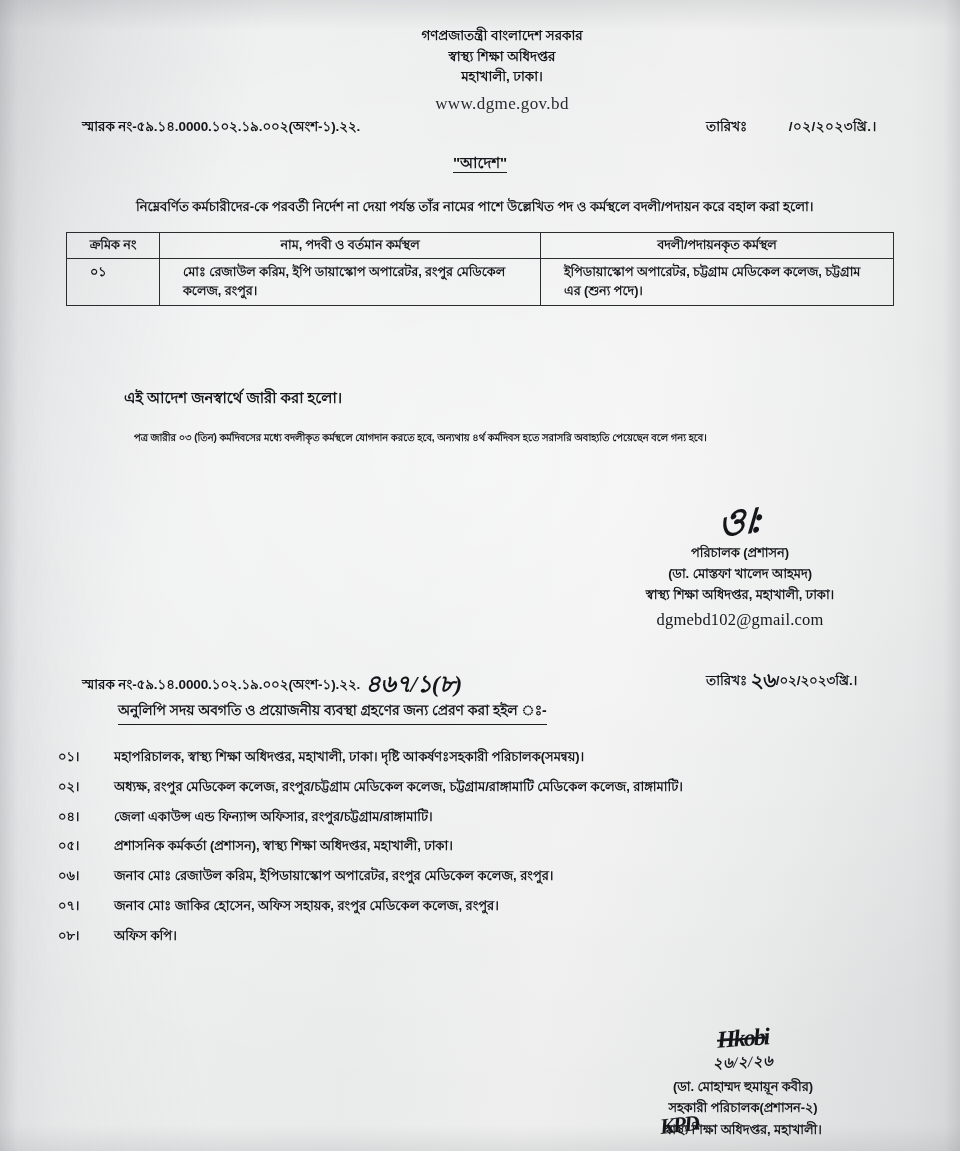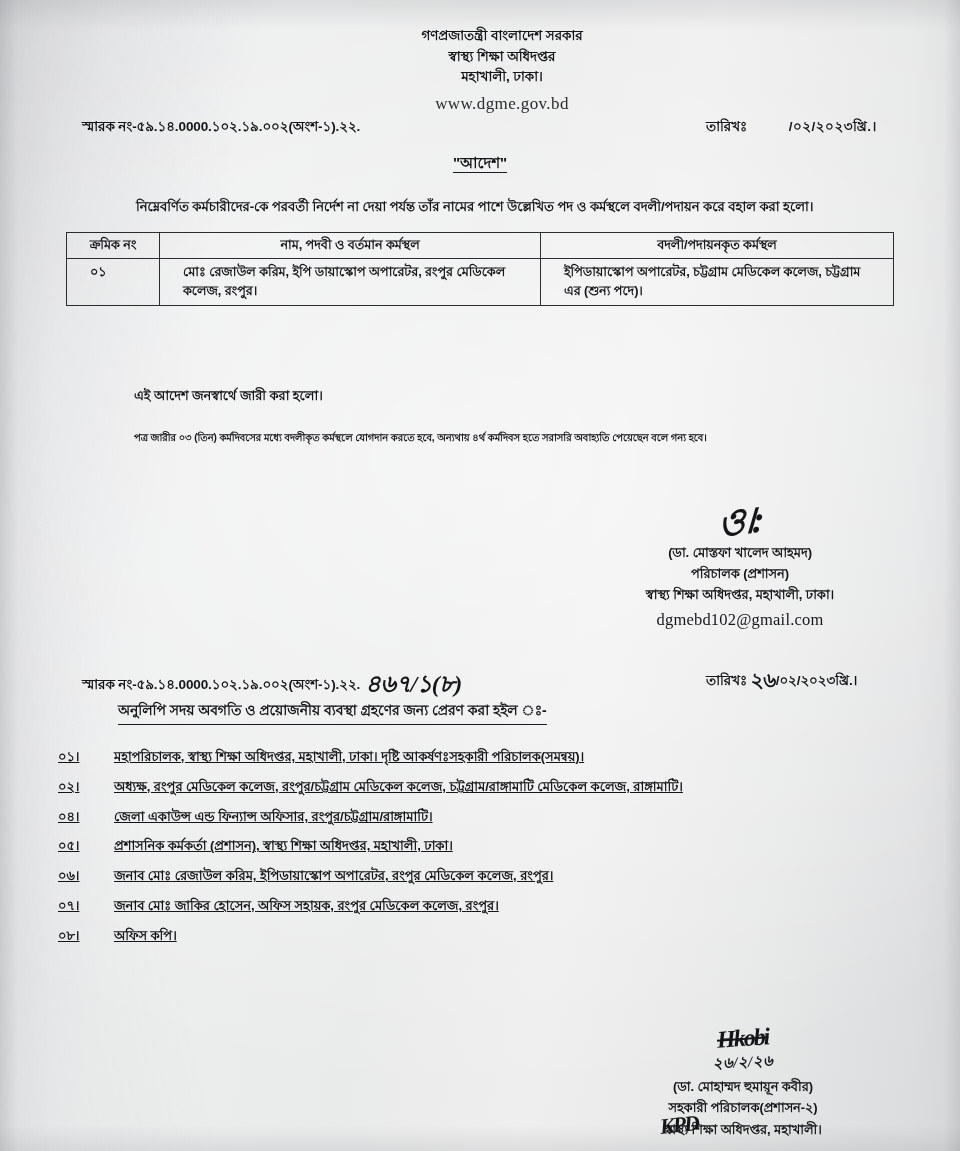--- a/index.html
+++ b/index.html
@@ -101,21 +101,21 @@
     vertical-align: top;
     line-height: 1.48;
     font-weight: 600;
     text-align: left;
   }
   table.order-table th { text-align: center; font-weight: 700; padding: 3px 0; }
   .col-sl { width: 92px; text-align: center !important; vertical-align: middle !important; }
   .col-cur { width: 380px; }
   .cell-sl { text-align: center; vertical-align: middle; }
 
-  .pub-note { left: 84px; width: 800px; top: 386px; font-size: 13px; text-indent: 50px; }
+  .pub-note { left: 74px; width: 800px; top: 386px; font-size: 15px; text-indent: 50px; }
   .join-note {
     left: 82px; width: 806px; top: 430px;
     font-size: 10px; line-height: 1.62;
     text-indent: 52px; text-align: justify;
   }
 
   .sig-block-1 {
     left: 560px; width: 360px; top: 503px;
     text-align: center;
     font-size: 13px;
@@ -171,21 +171,20 @@
     position: absolute;
     left: 58px; top: 748px; width: 880px;
     z-index: 4;
     font-size: 13.1px;
   }
   .dist-row {
     display: flex;
     align-items: baseline;
     margin-bottom: 11.5px;
     line-height: 1.4;
-    text-decoration: underline;
   }
   .dist-num { width: 56px; flex: 0 0 56px; font-weight: 600; }
   .dist-txt { flex: 1 1 auto; font-weight: 600; }
 
   .sig-block-2 {
     left: 558px; width: 370px; top: 1028px;
     text-align: center;
     font-size: 13px;
     line-height: 1.64;
   }
@@ -259,22 +258,22 @@
         <td>ইপিডায়াস্কোপ অপারেটর, চট্টগ্রাম মেডিকেল কলেজ, চট্টগ্রাম এর (শুন্য পদে)।</td>
       </tr>
     </tbody>
   </table>
 
   <div class="layer pub-note bn">এই আদেশ জনস্বার্থে জারী করা হলো।</div>
   <div class="layer join-note bn">পত্র জারীর ০৩ (তিন) কর্মদিবসের মধ্যে বদলীকৃত কর্মস্থলে যোগদান করতে হবে, অন্যথায় ৪র্থ কর্মদিবস হতে সরাসরি অবাহ্যতি পেয়েছেন বলে গন্য হবে।</div>
 
   <div class="layer sig-block-1">
     <div class="scribble-1">ও।:</div>
+    <div class="bn">পরিচালক (প্রশাসন)</div>
     <div class="bn">(ডা. মোস্তফা খালেদ আহমদ)</div>
-    <div class="bn">পরিচালক (প্রশাসন)</div>
     <div class="bn">স্বাস্থ্য শিক্ষা অধিদপ্তর, মহাখালী, ঢাকা।</div>
     <div class="sig-email">dgmebd102@gmail.com</div>
   </div>
 
   <div class="layer memo2 bn">
     <span>স্মারক নং-৫৯.১৪.0000.১০২.১৯.০০২(অংশ-১).২২.</span><span class="hand">৪৬৭/১(৮)</span>
   </div>
   <div class="layer date2 bn">
     <span>তারিখঃ</span>
     <span class="hand">২৬</span><span>/০২/২০২৩খ্রি.।</span>

